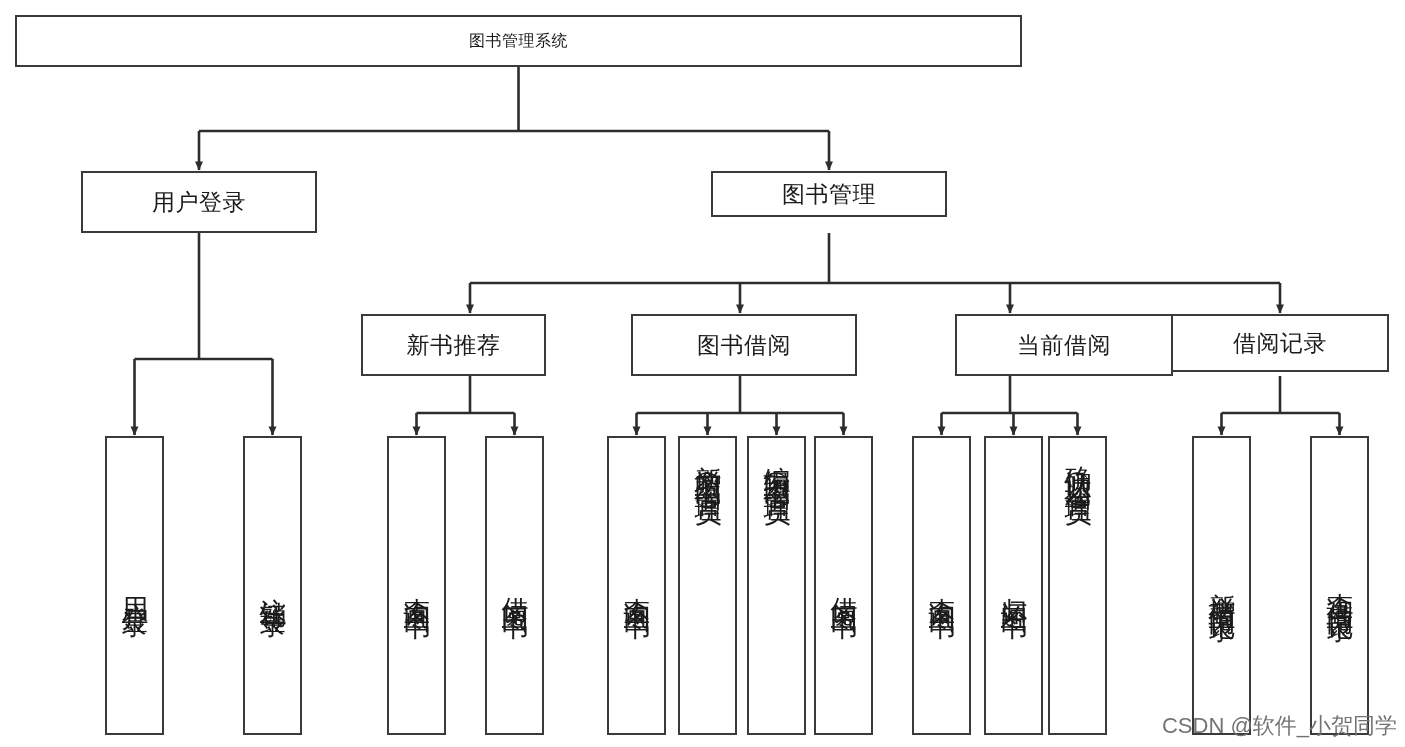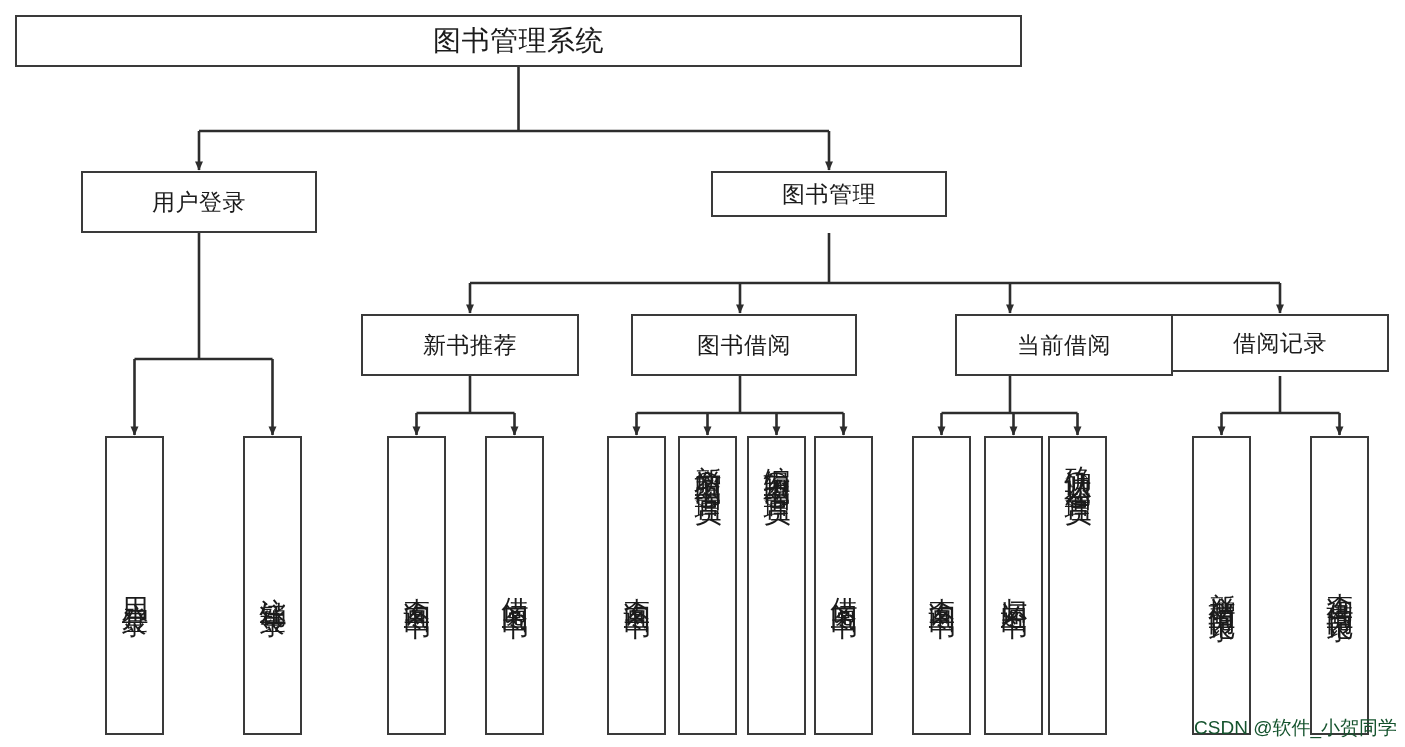--- a/index.html
+++ b/index.html
@@ -40,21 +40,21 @@
     text-align: center;
     line-height: 1.05;
     white-space: nowrap;
   }
   
   .node.horiz .label {
     font-size: 23px;
     letter-spacing: 0.5px;
   }
   .node.root .label {
-    font-size: 28px;
+    font-size: 16px;
   }
   
   .node.vert {
     align-items: flex-start;
     padding-top: 6px;
   }
   .node.vert .label {
     writing-mode: vertical-rl;
     text-orientation: upright;
     font-size: 27px;
@@ -64,22 +64,22 @@
   }
   
   .node.vert.center {
     align-items: center;
     padding-top: 0;
   }
   #watermark {
     position: absolute;
     right: 8px;
     bottom: 6px;
-    font-size: 19px;
-    color: #14532d;
+    font-size: 22px;
+    color: #737373;
     z-index: 5;
     white-space: nowrap;
     user-select: none;
   }
 </style>
 </head>
 <body>
 
 <div id="canvas">
 
@@ -129,21 +129,21 @@
   <div id="nodes-layer">
       <div class="node root horiz" style="left: 15px; top: 15px; width: 1007px; height: 52px;">
         <span class="label">图书管理系统</span>
       </div>
       <div class="node l2 horiz" style="left: 81px; top: 171px; width: 236px; height: 62px;">
         <span class="label">用户登录</span>
       </div>
       <div class="node l2 horiz" style="left: 711px; top: 171px; width: 236px; height: 46px;">
         <span class="label">图书管理</span>
       </div>
-      <div class="node l3 horiz" style="left: 361px; top: 314px; width: 218px; height: 62px;">
+      <div class="node l3 horiz" style="left: 361px; top: 314px; width: 185px; height: 62px;">
         <span class="label">新书推荐</span>
       </div>
       <div class="node l3 horiz" style="left: 631px; top: 314px; width: 226px; height: 62px;">
         <span class="label">图书借阅</span>
       </div>
       <div class="node l3 horiz" style="left: 955px; top: 314px; width: 218px; height: 62px;">
         <span class="label">当前借阅</span>
       </div>
       <div class="node l3 horiz" style="left: 1171px; top: 314px; width: 218px; height: 58px;">
         <span class="label">借阅记录</span>

